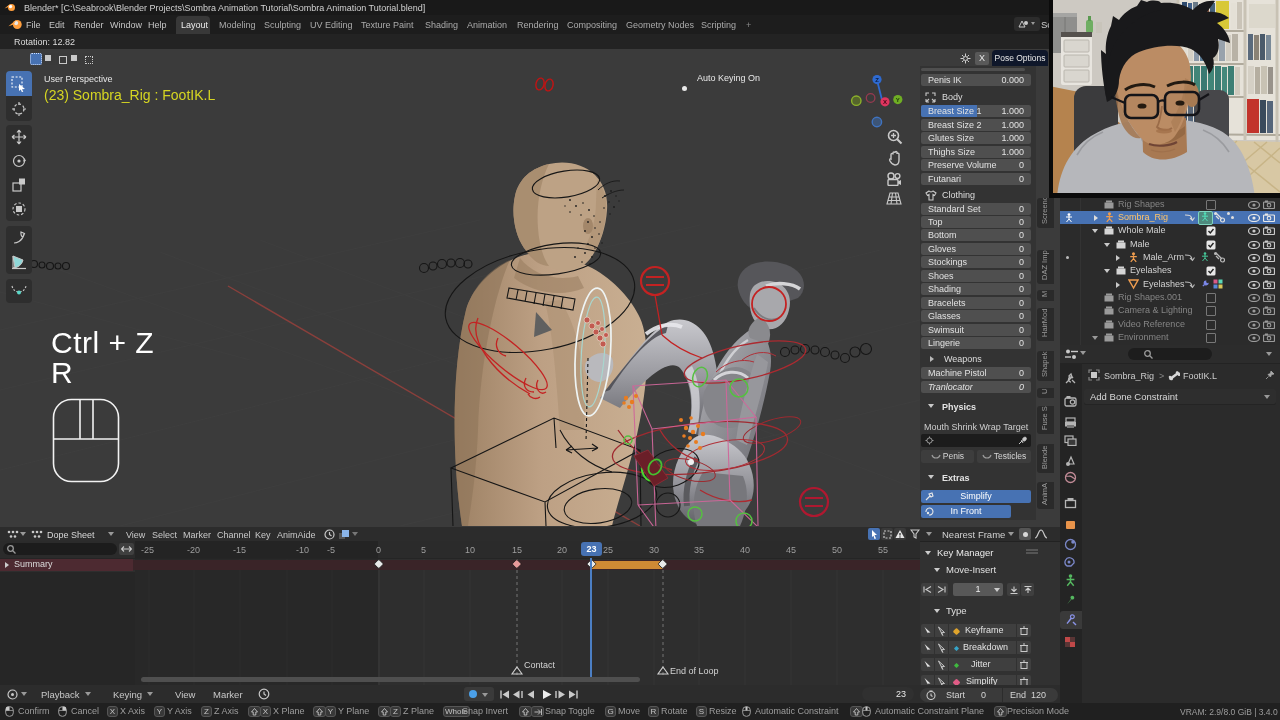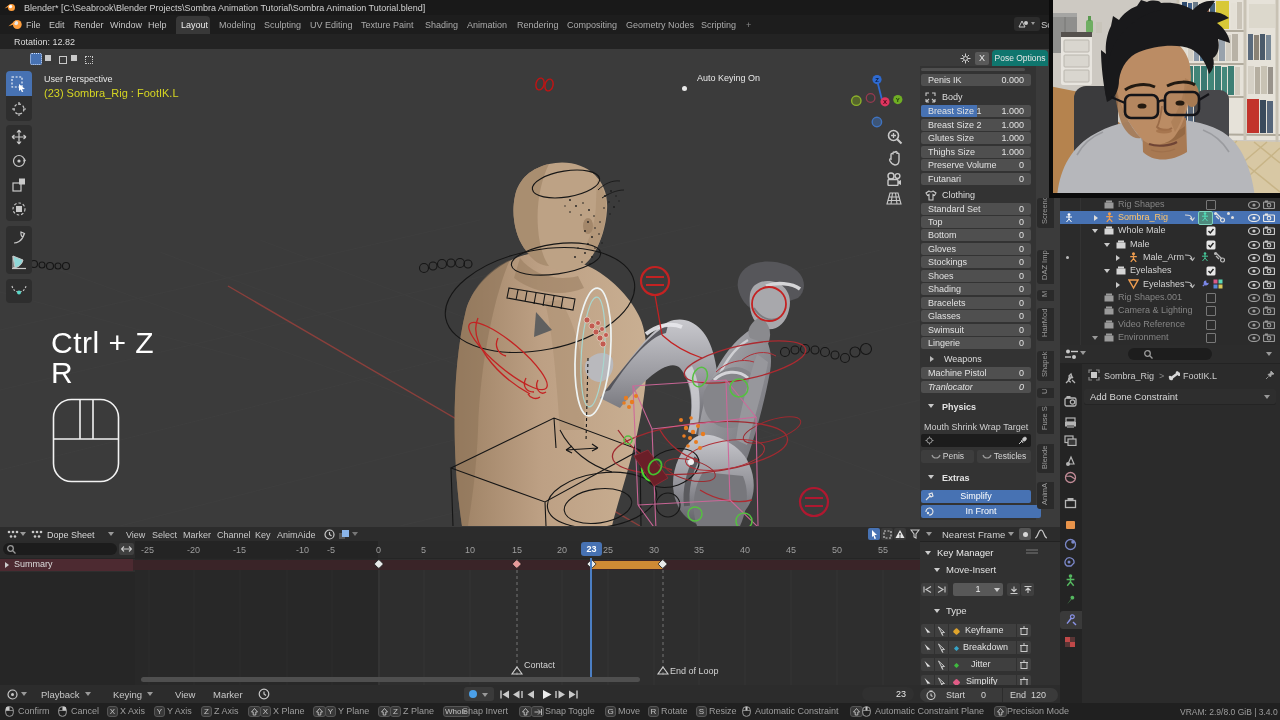--- a/index.html
+++ b/index.html
@@ -361,21 +361,21 @@
     </div>
     <div class="abs" style="left:6px;top:245px;width:26px;height:24px;background:#2e2e2e;border-radius:4px;">
       <svg class="abs" style="left:5px;top:6px;" width="16" height="12">
           <path d="M1 1 C3 9 13 9 15 1" fill="none" stroke="#c9c9c9" stroke-width="1.1" stroke-dasharray="2,1.5"></path>
           <circle cx="8" cy="7.5" r="2" fill="#5ad8c8"></circle>
         </svg>
     </div>
   </div>
 
   <div class="abs" style="left:44px;top:40px;font-size:9px;color:#e8e8e8;">User Perspective</div>
-  <div class="abs" style="left:44px;top:53px;font-size:11px;color:#d6d622;text-align:center;">(23) Sombra_Rig : FootIK.L</div>
+  <div class="abs" style="left:44px;top:53px;font-size:14px;color:#d6d622;text-align:center;">(23) Sombra_Rig : FootIK.L</div>
   <div class="abs" style="left:697px;top:39px;font-size:9px;color:#e8e8e8;">Auto Keying On</div>
   <div class="abs" style="left:682px;top:52px;width:5px;height:5px;border-radius:50%;background:#e8e8e8;"></div>
 
   <div class="abs" style="left:51px;top:292px;font-size:30px;letter-spacing:0.5px;color:#fff;">Ctrl + Z</div>
   <div class="abs" style="left:51px;top:322px;font-size:30px;color:#fff;">R</div>
   <svg class="abs" style="left:52px;top:364px;" width="70" height="86" viewBox="0 0 70 86">
     <rect x="1.5" y="1.5" width="65" height="82" rx="18" fill="none" stroke="#f2f2f2" stroke-width="1.6"></rect>
     <line x1="1.5" y1="41" x2="66.5" y2="41" stroke="#f2f2f2" stroke-width="1.6"></line>
     <line x1="28" y1="1.5" x2="28" y2="41" stroke="#f2f2f2" stroke-width="1.6"></line>
     <line x1="41" y1="1.5" x2="41" y2="41" stroke="#f2f2f2" stroke-width="1.6"></line>
@@ -415,21 +415,21 @@
 
 <div id="npanel" class="abs" style="left:920px;top:50px;width:116px;height:470px;">
 
   <svg class="abs" style="left:40px;top:3px;" width="11" height="11">
       <g stroke="#cfcfcf" stroke-width="1" fill="none">
         <circle cx="5.5" cy="5.5" r="2"></circle>
         <path d="M5.5 0.5 L5.5 3 M5.5 8 L5.5 10.5 M0.5 5.5 L3 5.5 M8 5.5 L10.5 5.5 M2 2 L3.7 3.7 M9 9 L7.3 7.3 M9 2 L7.3 3.7 M2 9 L3.7 7.3"></path>
       </g>
     </svg>
   <div class="abs" style="left:55px;top:2px;width:14px;height:13px;background:#595959;border-radius:2px;color:#e8e8e8;font-size:9px;text-align:center;line-height:13px;">X</div>
-  <div class="abs" style="left:72px;top:0px;width:56px;height:16px;background:#0f766e;border-radius:4px 4px 0 0;color:#e8e8e8;font-size:8.5px;text-align:center;line-height:16px;white-space:nowrap;">Pose Options</div>
+  <div class="abs" style="left:72px;top:0px;width:56px;height:16px;background:#0f172a;border-radius:4px 4px 0 0;color:#e8e8e8;font-size:8.5px;text-align:center;line-height:16px;white-space:nowrap;">Pose Options</div>
 
   <div class="abs" style="left:0;top:16px;width:116px;height:454px;background:#333333;">
     <div class="srow" style="top:2px;width:104px;height:3px;"></div>
     <div class="srow" style="top:8px;">
         <span class="lab">Penis IK</span>
         <span class="val">0.000</span>
       </div>
     <svg class="abs" style="left:5px;top:26px;" width="11" height="11">
         <path d="M1 4 L1 1 L4 1 M10 4 L10 1 L7 1 M4 7 L1 10 M7 7 L10 10 M1 10 L4 10 M1 10 L1 7 M10 10 L7 10 M10 10 L10 7" stroke="#c9c9c9" stroke-width="1.1" fill="none"></path>
       </svg>
@@ -534,21 +534,21 @@
         </svg>Penis</div>
     <div class="abs" style="left:57px;top:384px;width:54px;height:13px;background:#3d3d3d;border-radius:2px;font-size:8.5px;color:#d5d5d5;text-align:center;line-height:13px;"><svg style="vertical-align:-2px;margin-right:2px;" width="10" height="7">
           <path d="M1 1 C2 5 8 5 9 1" fill="none" stroke="#9a9a9a" stroke-width="1.2"></path>
         </svg>Testicles</div>
     <span class="abs" style="left:8px;top:409px;width:0;height:0;border-left:3.5px solid transparent;border-right:3.5px solid transparent;border-top:4.5px solid #c9c9c9;"></span>
       <div class="sechead" style="left:22px;top:407px;font-weight:bold;color:#e4e4e4;">Extras</div>
     <div class="abs" style="left:1px;top:424px;width:110px;height:13px;background:#4772b3;border-radius:2px;font-size:9px;color:#fff;text-align:center;line-height:13px;">Simplify</div>
     <svg class="abs" style="left:5px;top:426px;" width="9" height="9">
         <path d="M1 8 L5 4 M4 2 L7 1 L8 4 L6 5 Z" stroke="#e8e8e8" stroke-width="1.1" fill="none"></path>
       </svg>
-    <div class="abs" style="left:1px;top:439px;width:120px;height:13px;background:#4772b3;border-radius:2px;font-size:9px;color:#fff;text-align:center;line-height:13px;">In Front</div>
+    <div class="abs" style="left:1px;top:439px;width:90px;height:13px;background:#4772b3;border-radius:2px;font-size:9px;color:#fff;text-align:center;line-height:13px;">In Front</div>
     <svg class="abs" style="left:5px;top:441px;" width="9" height="9">
         <path d="M1 5 a3.5 3.5 0 1 1 3 3" stroke="#e8e8e8" stroke-width="1.1" fill="none"></path>
         <circle cx="3" cy="6" r="1.2" fill="#e8e8e8"></circle>
       </svg>
   </div>
 </div>
 <div id="nptabs">
   <div class="tabv" style="left:1037px;top:198px;height:30px;">Screenc</div>
   <div class="tabv" style="left:1037px;top:250px;height:34px;">DAZ Impo</div>
   <div class="tabv" style="left:1037px;top:290px;height:11px;">M</div>

